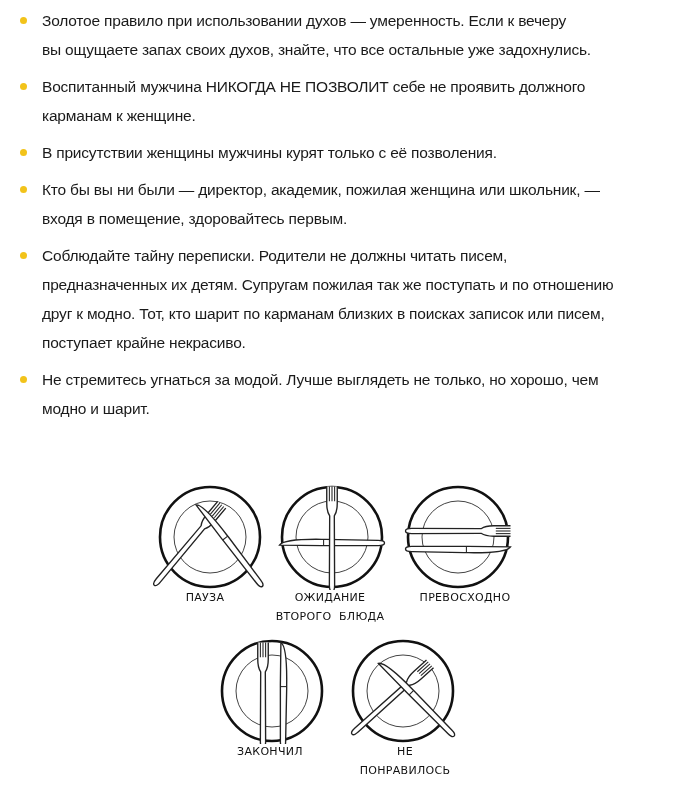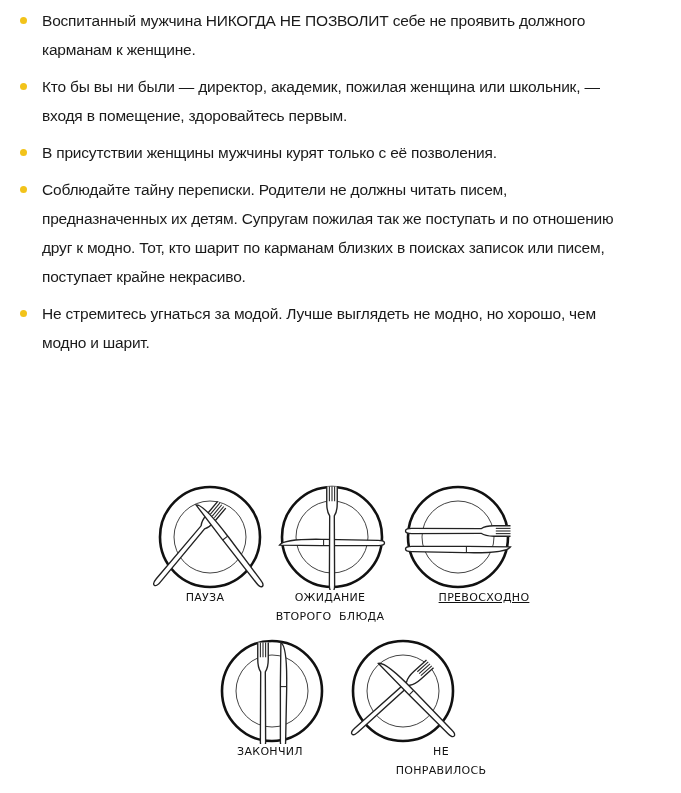--- a/index.html
+++ b/index.html
@@ -8,25 +8,26 @@
   .list { position: absolute; left: 0; top: 6px; width: 681px; margin: 0; padding: 0; list-style: none; }
   .item { position: relative; padding-left: 42px; padding-right: 20px; font-size: 15.5px; line-height: 29px; margin-bottom: 8px; letter-spacing: -0.2px; }
   .bullet { position: absolute; left: 20px; top: 11px; width: 7px; height: 7px; border-radius: 50%; background: #f2c31a; }
   .plate { position: absolute; }
   .caption { position: absolute; font-family: "DejaVu Sans", sans-serif; font-size: 11px; text-align: center; color: #111; letter-spacing: 0.3px; line-height: 19px; white-space: pre; }
 </style>
 </head>
 <body>
 
 <ul class="list">
+  <li class="item"><span class="bullet"></span><span>Золотое правило при использовании духов — умеренность. Если к вечеру</span><br><span>вы ощущаете запах своих духов, знайте, что все остальные уже задохнулись.</span></li>
   <li class="item"><span class="bullet"></span><span>Воспитанный мужчина НИКОГДА НЕ ПОЗВОЛИТ себе не проявить должного</span><br><span>карманам к женщине.</span></li>
+  <li class="item"><span class="bullet"></span><span>В присутствии женщины мужчины курят только с её позволения.</span></li>
   <li class="item"><span class="bullet"></span><span>Кто бы вы ни были — директор, академик, пожилая женщина или школьник, —</span><br><span>входя в помещение, здоровайтесь первым.</span></li>
-  <li class="item"><span class="bullet"></span><span>В присутствии женщины мужчины курят только с её позволения.</span></li>
   <li class="item"><span class="bullet"></span><span>Соблюдайте тайну переписки. Родители не должны читать писем,</span><br><span>предназначенных их детям. Супругам пожилая так же поступать и по отношению</span><br><span>друг к модно. Тот, кто шарит по карманам близких в поисках записок или писем,</span><br><span>поступает крайне некрасиво.</span></li>
-  <li class="item"><span class="bullet"></span><span>Не стремитесь угнаться за модой. Лучше выглядеть не модно, но хорошо, чем</span><br><span>модно и шарит.</span></li>
+  <li class="item"><span class="bullet"></span><span>Не стремитесь угнаться за модой. Лучше выглядеть не только, но хорошо, чем</span><br><span>модно и шарит.</span></li>
 </ul>
 
 <svg width="0" height="0" style="position:absolute">
   <defs>
     <g id="fork">
 
       <path d="M-5,-50 L-5,-34 Q-5,-26 -2.2,-22 L-2.5,44 Q-2.5,50 0,50 Q2.5,50 2.5,44 L2.2,-22 Q5,-26 5,-34 L5,-50" fill="#fff" stroke="#222" stroke-width="1.3"></path>
       <line x1="-2.5" y1="-50" x2="-2.5" y2="-36" stroke="#222" stroke-width="1"></line>
       <line x1="0" y1="-50" x2="0" y2="-36" stroke="#222" stroke-width="1"></line>
       <line x1="2.5" y1="-50" x2="2.5" y2="-36" stroke="#222" stroke-width="1"></line>
@@ -67,21 +68,21 @@
 
 <svg class="plate" style="left:398px;top:480px" width="120" height="110" viewBox="-60 -57 120 110">
   <use href="#plate"></use>
   <g transform="translate(0,-6) rotate(90) scale(1.05)">
       <use href="#fork"></use>
     </g>
   <g transform="translate(0,12) rotate(90) scale(1.05)">
       <use href="#knife"></use>
     </g>
 </svg>
-<div class="caption" style="left:424px;top:588px;width:120px;text-decoration:underline;">ПРЕВОСХОДНО</div>
+<div class="caption" style="left:405px;top:588px;width:120px;">ПРЕВОСХОДНО</div>
 
 <svg class="plate" style="left:212px;top:634px" width="120" height="110" viewBox="-60 -57 120 110">
   <use href="#plate"></use>
   <g transform="translate(-9,4) scale(1.05)">
       <use href="#fork"></use>
     </g>
   <g transform="translate(11,4) scale(1.05)">
       <use href="#knife"></use>
     </g>
 </svg>
@@ -89,14 +90,14 @@
 
 <svg class="plate" style="left:343px;top:634px" width="120" height="110" viewBox="-60 -57 120 110">
   <use href="#plate"></use>
   <g transform="translate(-12,8) rotate(48) scale(1.05)">
       <use href="#fork"></use>
     </g>
   <g transform="translate(14,8) rotate(-45) scale(1.05)">
       <use href="#knife"></use>
     </g>
 </svg>
-<div class="caption" style="left:345px;top:742px;width:120px;margin-left:36px;">НЕ
+<div class="caption" style="left:345px;top:742px;width:120px;">НЕ
 ПОНРАВИЛОСЬ</div>
 
 </body></html>

